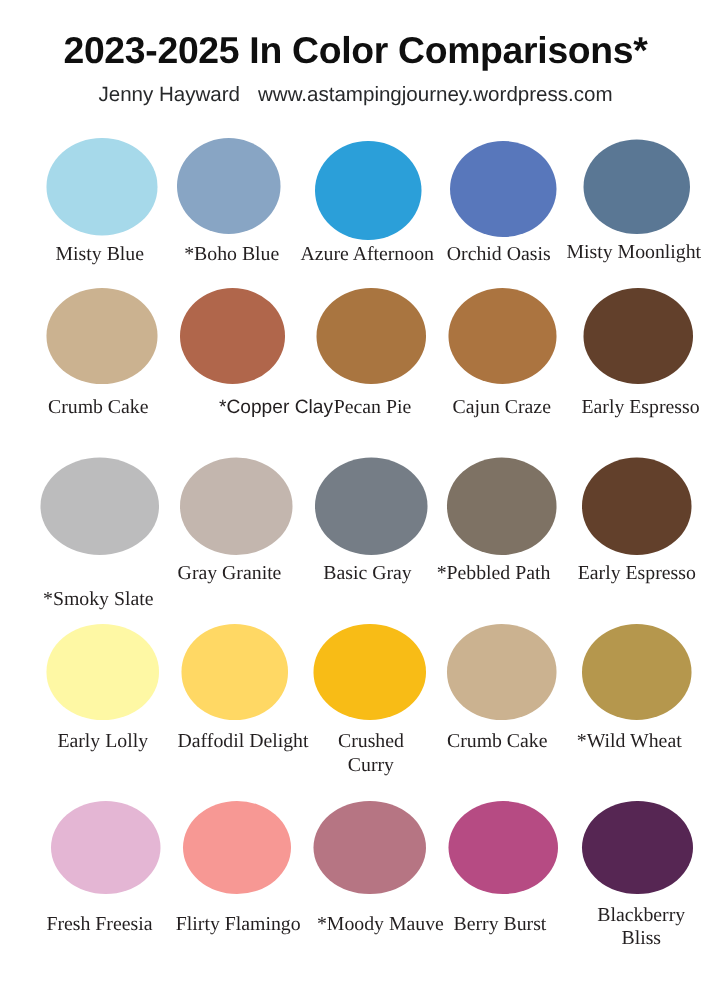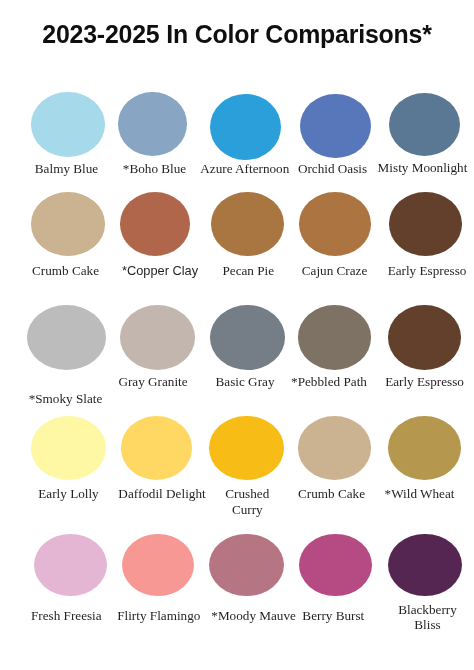--- a/index.html
+++ b/index.html
@@ -61,31 +61,35 @@
     font-family: "Liberation Serif", serif;
     font-size: 13.2px;
     line-height: 15.2px;
     color: #231f20;
     white-space: pre;
     transform: translateX(-50%);
   }
   .name.sans {
     font-family: "Liberation Sans", sans-serif;
     font-size: 12.8px;
+    margin-left: 24px;
   }
 </style>
 </head>
 <body>
 
 <div id="sheet">
   <div id="title">2023-2025 In Color Comparisons*</div>
+  <div id="byline">
+    <span class="author">Jenny Hayward</span><span class="site">www.astampingjourney.wordpress.com</span>
+  </div>
   <div id="grid">
       <div class="swatch">
         <div class="dot" style="left: 31px; top: 92px; width: 73.5px; height: 64.5px; background: rgb(166, 217, 234);"></div>
-        <div class="name" style="left: 66.5px; top: 161.4px;">Balmy Blue</div>
+        <div class="name" style="left: 66.5px; top: 161.4px;">Misty Blue</div>
       </div>
       <div class="swatch">
         <div class="dot" style="left: 118px; top: 92px; width: 69px; height: 63.5px; background: rgb(136, 165, 196);"></div>
         <div class="name" style="left: 154.5px; top: 161.4px;">*Boho Blue</div>
       </div>
       <div class="swatch">
         <div class="dot" style="left: 210px; top: 93.5px; width: 70.5px; height: 66px; background: rgb(43, 159, 217);"></div>
         <div class="name" style="left: 244.8px; top: 161.4px;">Azure Afternoon</div>
       </div>
       <div class="swatch">

